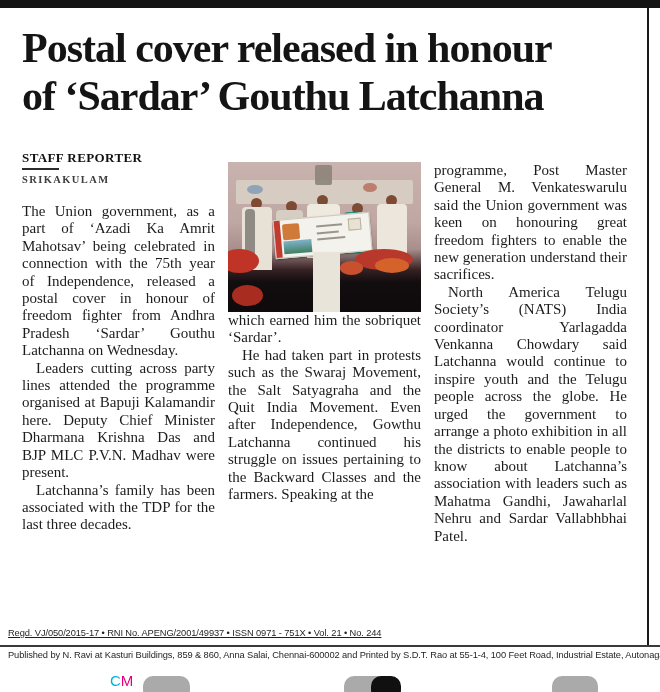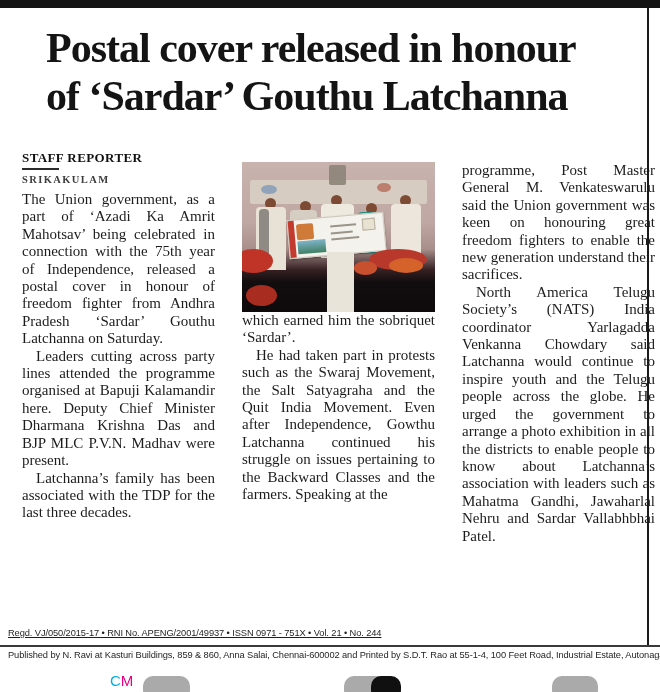--- a/index.html
+++ b/index.html
@@ -18,33 +18,33 @@
   }
   .right-rule {
     position: absolute; left: 647px; top: 8px; width: 2px; height: 638px;
     background: #1a1a1a;
   }
   .headline {
     position: absolute; left: 22px; top: 24px; width: 628px;
     font-size: 42px; line-height: 48px; font-weight: bold;
     letter-spacing: -1px; color: #141414;
   }
-  .headline .hl-line { white-space: nowrap; margin-left: 24px; }
+  .headline .hl-line { white-space: nowrap; }
   .columns {
     position: absolute; left: 22px; top: 150px; width: 606px; height: 496px;
-    display: flex; gap: 27px;
+    display: flex; gap: 13px;
   }
   .col { width: 193px; flex: none; height: 496px; overflow: hidden; }
   .byline-name {
     font-size: 13px; font-weight: bold; letter-spacing: 0.4px; color: #111;
   }
   .byline-underline { width: 37px; height: 2px; background: #2a2a2a; margin-top: 2px; }
   .byline-location {
     font-size: 10.5px; font-weight: bold; letter-spacing: 1.4px; color: #3d3d3d;
-    margin-top: 4px; margin-bottom: 6px;
+    margin-top: 4px; margin-bottom: 18px;
   }
   .body-text p.para {
     font-size: 15px; line-height: 17.4px; text-align: justify;
     text-indent: 14px; color: #1c1c1c;
   }
   .body-text p.para:first-child { text-indent: 0; }
   
   .photo {
     position: relative; width: 193px; height: 150px; margin-top: 12px;
     background: linear-gradient(180deg, #c9b3ae 0%, #bfa7a3 40%, #a98f8c 58%, #352023 72%, #120d0e 80%, #0e0a0b 100%);
@@ -111,21 +111,21 @@
 
 <div class="columns">
 
   <div class="col">
     <div>
       <div class="byline-name">STAFF REPORTER</div>
       <div class="byline-underline"></div>
       <div class="byline-location">SRIKAKULAM</div>
     </div>
     <div class="body-text">
-        <p class="para">The Union government, as a part of ‘Azadi Ka Amrit Mahotsav’ being celebrated in connection with the 75th year of Independence, released a postal cover in honour of freedom fighter from Andhra Pradesh ‘Sardar’ Gouthu Latchanna on Saturday.</p>
+        <p class="para">The Union government, as a part of ‘Azadi Ka Amrit Mahotsav’ being celebrated in connection with the 75th year of Independence, released a postal cover in honour of freedom fighter from Andhra Pradesh ‘Sardar’ Gouthu Latchanna on Wednesday.</p>
         <p class="para">Leaders cutting across party lines attended the programme organised at Bapuji Kalamandir here. Deputy Chief Minister Dharmana Krishna Das and BJP MLC P.V.N. Madhav were present.</p>
         <p class="para">Latchanna’s family has been associated with the TDP for the last three decades.</p>
       </div>
   </div>
 
   <div class="col">
     <div class="photo">
       <div class="ph ph-banner"></div>
       <div class="ph ph-emblem"></div>
       <div class="ph ph-banner-mark1"></div>

